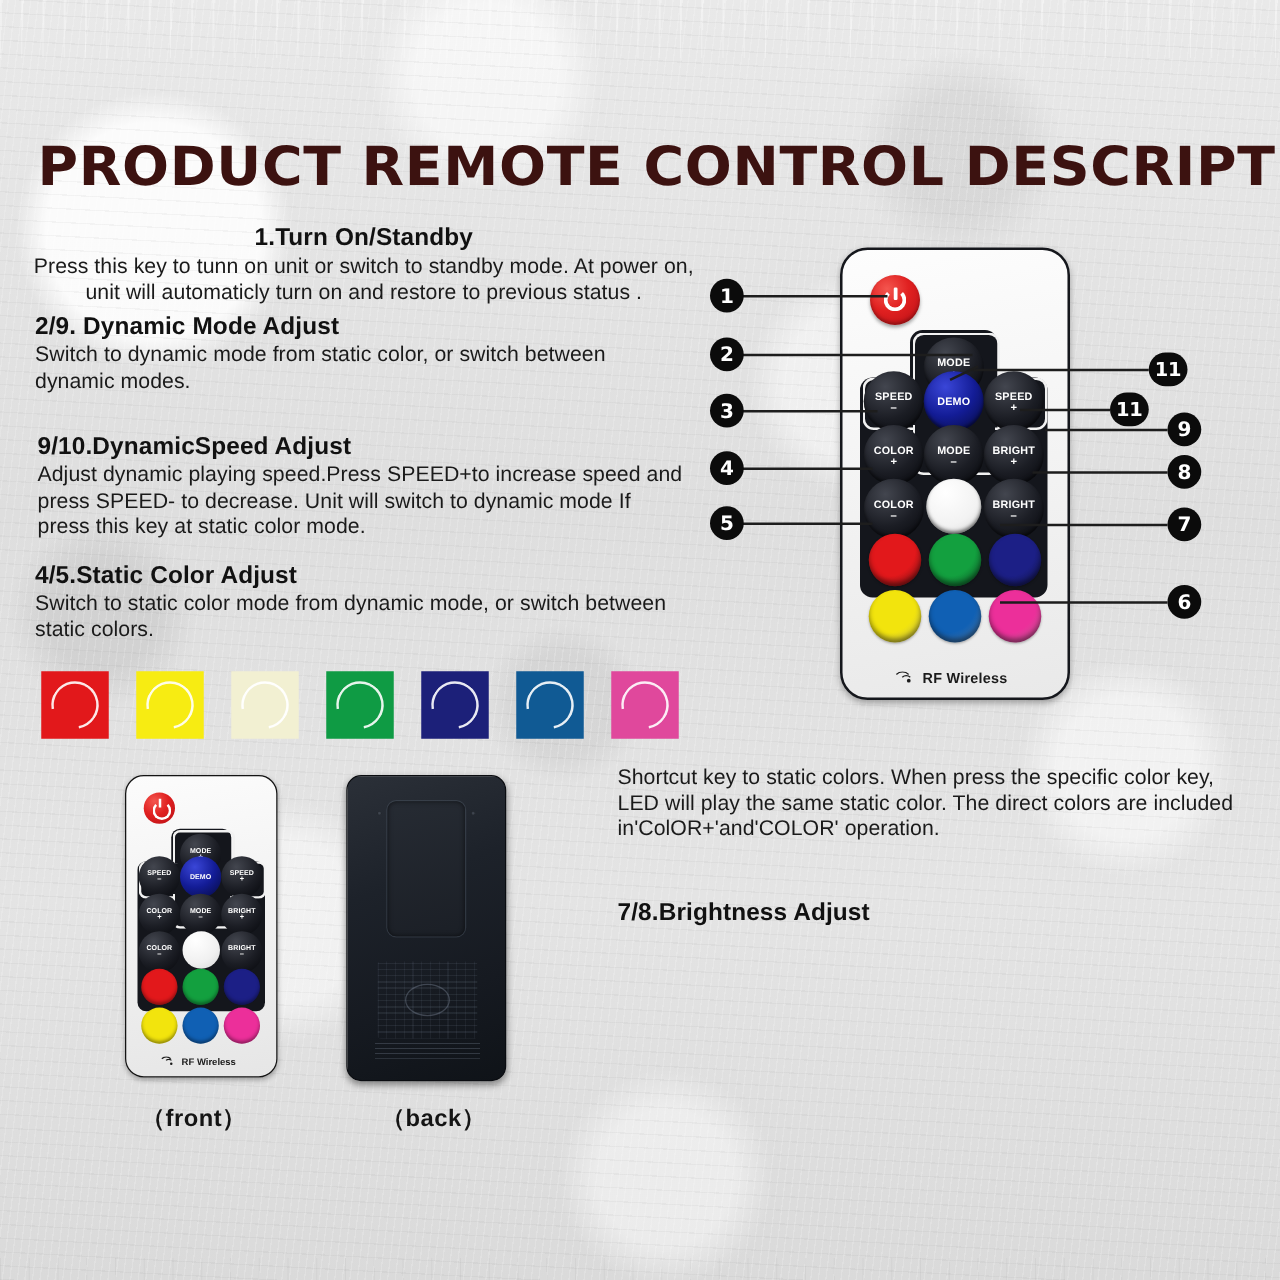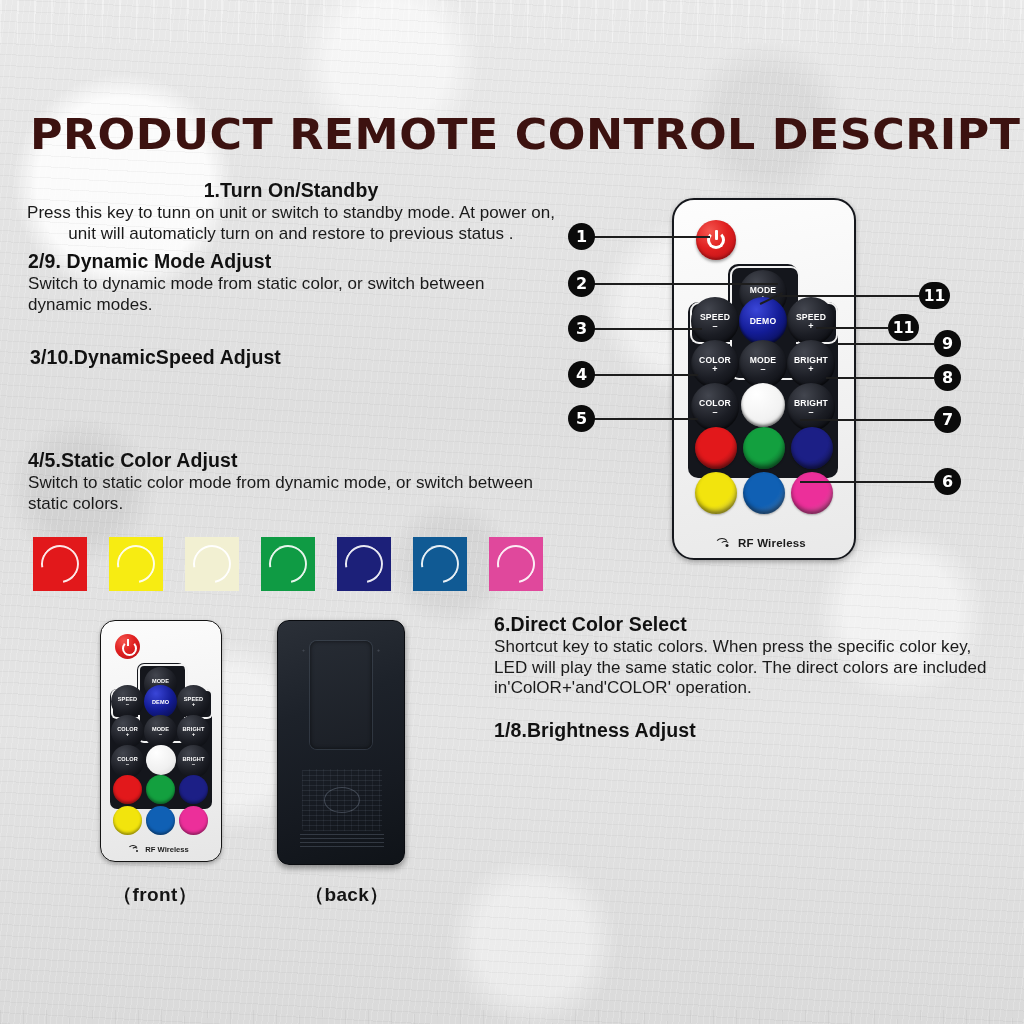--- a/index.html
+++ b/index.html
@@ -167,33 +167,33 @@
 
 <div class="sec" id="s1">
   <h3>1.Turn On/Standby</h3>
   <p>Press this key to tunn on unit or switch to standby mode. At power on, unit will automaticly turn on and restore to previous status .</p>
 </div>
 <div class="sec" id="s2">
   <h3>2/9. Dynamic Mode Adjust</h3>
   <p>Switch to dynamic mode from static color, or switch between dynamic modes.</p>
 </div>
 <div class="sec" id="s3">
-  <h3>3/10.DynamicSpeed Adjust</h3>
+  <h3>9/10.DynamicSpeed Adjust</h3>
+  <p>Adjust dynamic playing speed.Press SPEED+to increase speed and press SPEED- to decrease. Unit will switch to dynamic mode If press this key at static color mode.</p>
 </div>
 <div class="sec" id="s4">
   <h3>4/5.Static Color Adjust</h3>
   <p>Switch to static color mode from dynamic mode, or switch between static colors.</p>
 </div>
 
 <div class="sec" id="s6">
-  <h3>6.Direct Color Select</h3>
   <p>Shortcut key to static colors. When press the specific color key, LED will play the same static color. The direct colors are included in'ColOR+'and'COLOR' operation.</p>
 </div>
 <div class="sec" id="s78">
-  <h3>1/8.Brightness Adjust</h3>
+  <h3>7/8.Brightness Adjust</h3>
 </div>
 <div class="sec" id="s11">
 </div>
 
 <div id="swatches">
   <div class="swatch" id="sw0" style="background: rgb(226, 24, 27);">
       <span class="ring"></span>
     </div>
   <div class="swatch" id="sw1" style="background: rgb(247, 236, 18);">
       <span class="ring"></span>

